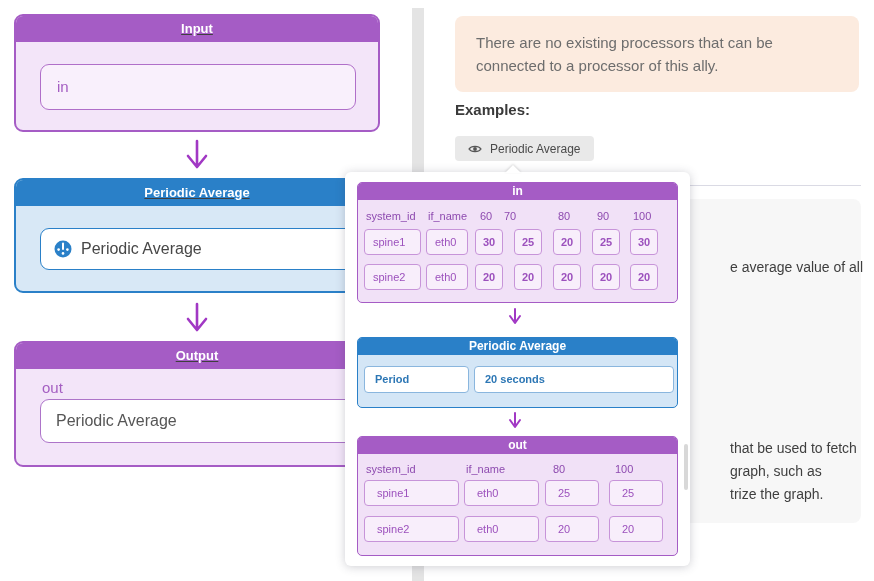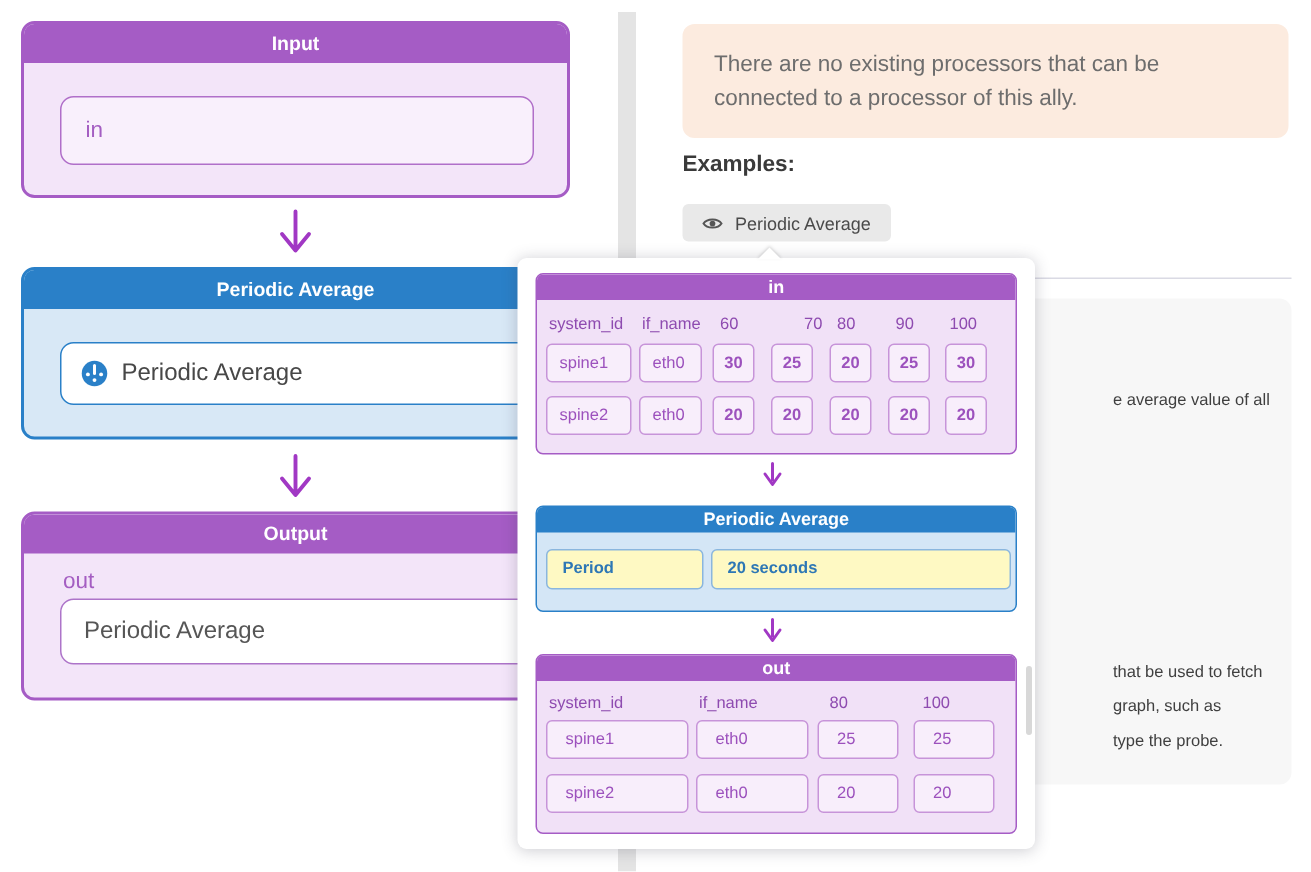--- a/index.html
+++ b/index.html
@@ -2,21 +2,21 @@
 <html><head>
 <meta charset="utf-8">
 <style>
   * { margin:0; padding:0; box-sizing:border-box; }
   html,body { width:874px; height:581px; }
   body {
     position:relative; overflow:hidden; background:#ffffff;
     font-family:"Liberation Sans", sans-serif; color:#3f3f3f;
   }
   
-  .flow-box { position:absolute; border-radius:9px; overflow:hidden; }
+  .flow-box { position:absolute; border-radius:9px; overflow:hidden;text-decoration:underline; }
   .flow-box.purple { border:2px solid #a55cc5; background:#f3e5f9; }
   .flow-box.blue   { border:2px solid #2a80c8; background:#d8e8f6; }
   .box-header { height:26px; line-height:26px; text-align:center;
     font-size:13px; font-weight:bold; color:#ffffff; }
   .flow-box.purple .box-header { background:#a55cc5; }
   .flow-box.blue   .box-header { background:#2a80c8; }
   #input-box  { left:14px; top:14px;  width:366px; height:118px; }
   #proc-box   { left:14px; top:178px; width:366px; height:115px; }
   #output-box { left:14px; top:341px; width:366px; height:126px; }
   .field { position:absolute; border-radius:9px; font-size:15px; }
@@ -43,21 +43,21 @@
   .examples-label { position:absolute; left:455px; top:101px;
     font-size:15px; font-weight:600; color:#3a3a3a; }
   .chip { position:absolute; left:455px; top:136px; height:25px;
     background:#e9e9e9; border-radius:4px; display:flex; align-items:center;
     gap:8px; padding:0 13px; cursor:pointer; }
   .chip span { font-size:12px; color:#4a4a4a; }
   .divider { position:absolute; left:455px; top:185px; width:406px; height:1px;
     background:#dadae4; }
   .desc-panel { position:absolute; left:455px; top:199px; width:406px; height:324px;
     background:#f7f7f7; border-radius:8px; }
-  .frag-group { position:absolute; left:252px; font-size:11px; line-height:23px;
+  .frag-group { position:absolute; left:240px; font-size:14px; line-height:23px;
     color:#3f3f3f; white-space:nowrap;padding-left:35px; }
   #frag-group-1 { top:57px; }
   #frag-group-2 { top:238px; }
   
   .popup { position:absolute; left:345px; top:172px; width:345px; height:394px;
     background:#ffffff; border-radius:6px; z-index:5;
     box-shadow:0 1px 10px rgba(60,60,80,0.25); }
   .popup-caret { position:absolute; left:160px; top:-7px; width:0; height:0;
     border-left:8px solid transparent; border-right:8px solid transparent;
     border-bottom:8px solid #ffffff;
@@ -69,21 +69,21 @@
     font-size:12px; font-weight:bold; color:#ffffff; }
   .mini.purple .mini-header { background:#a55cc5; }
   .mini.blue   .mini-header { background:#2a80c8; }
   #mini-in  { top:10px;  height:121px; }
   #mini-proc{ top:165px; height:71px; }
   #mini-out { top:264px; height:120px; }
   .col-label { position:absolute; font-size:11px; color:#8e4bb0; white-space:nowrap; }
   .mini-cell { position:absolute; height:26px; border-radius:4px;
     font-size:11px; line-height:24px; }
   .mini.purple .mini-cell { background:#f8eefb; border:1px solid #c794d9; color:#9c51bd; }
-  .mini.blue   .mini-cell { background:#fef9c3; border:1px solid #8ab6de;
+  .mini.blue   .mini-cell { background:#ffffff; border:1px solid #8ab6de;
     color:#2d77b5; font-weight:600; padding-left:10px; height:27px; line-height:25px; }
   .cell-txt { padding-left:8px; }
   .cell-num { text-align:center;font-weight:bold; }
   .out-cell { padding-left:12px; }
   .popup-arrow { position:absolute; left:162px; }
   #popup-arrow-1 { top:136px; }
   #popup-arrow-2 { top:240px; }
   .popup-thumb { position:absolute; right:2px; top:272px; width:4px; height:46px;
     background:#d8d8d8; border-radius:2px; }
 </style>
@@ -143,33 +143,33 @@
 
 <div class="divider"></div>
 
 <div class="desc-panel">
   <div class="frag-group" id="frag-group-1">
     <div>e average value of all</div>
   </div>
   <div class="frag-group" id="frag-group-2">
     <div>that be used to fetch</div>
     <div>graph, such as</div>
-    <div>type the probe.</div>
+    <div>trize the graph.</div>
   </div>
 </div>
 
 <div class="popup">
   <div class="popup-caret"></div>
 
   <div class="mini purple" id="mini-in">
     <div class="mini-header">in</div>
     <div class="col-label" style="left:8px;top:27px">system_id</div>
     <div class="col-label" style="left:70px;top:27px">if_name</div>
     <div class="col-label" style="left:122px;top:27px">60</div>
-    <div class="col-label" style="left:178px;top:27px">70</div>
+    <div class="col-label" style="left:146px;top:27px">70</div>
     <div class="col-label" style="left:200px;top:27px">80</div>
     <div class="col-label" style="left:239px;top:27px">90</div>
     <div class="col-label" style="left:275px;top:27px">100</div>
 
     <div class="mini-cell cell-txt" style="left:6px;top:46px;width:57px">spine1</div>
     <div class="mini-cell cell-txt" style="left:68px;top:46px;width:42px">eth0</div>
     <div class="mini-cell cell-num" style="left:117px;top:46px;width:28px">30</div>
     <div class="mini-cell cell-num" style="left:156px;top:46px;width:28px">25</div>
     <div class="mini-cell cell-num" style="left:195px;top:46px;width:28px">20</div>
     <div class="mini-cell cell-num" style="left:234px;top:46px;width:28px">25</div>

